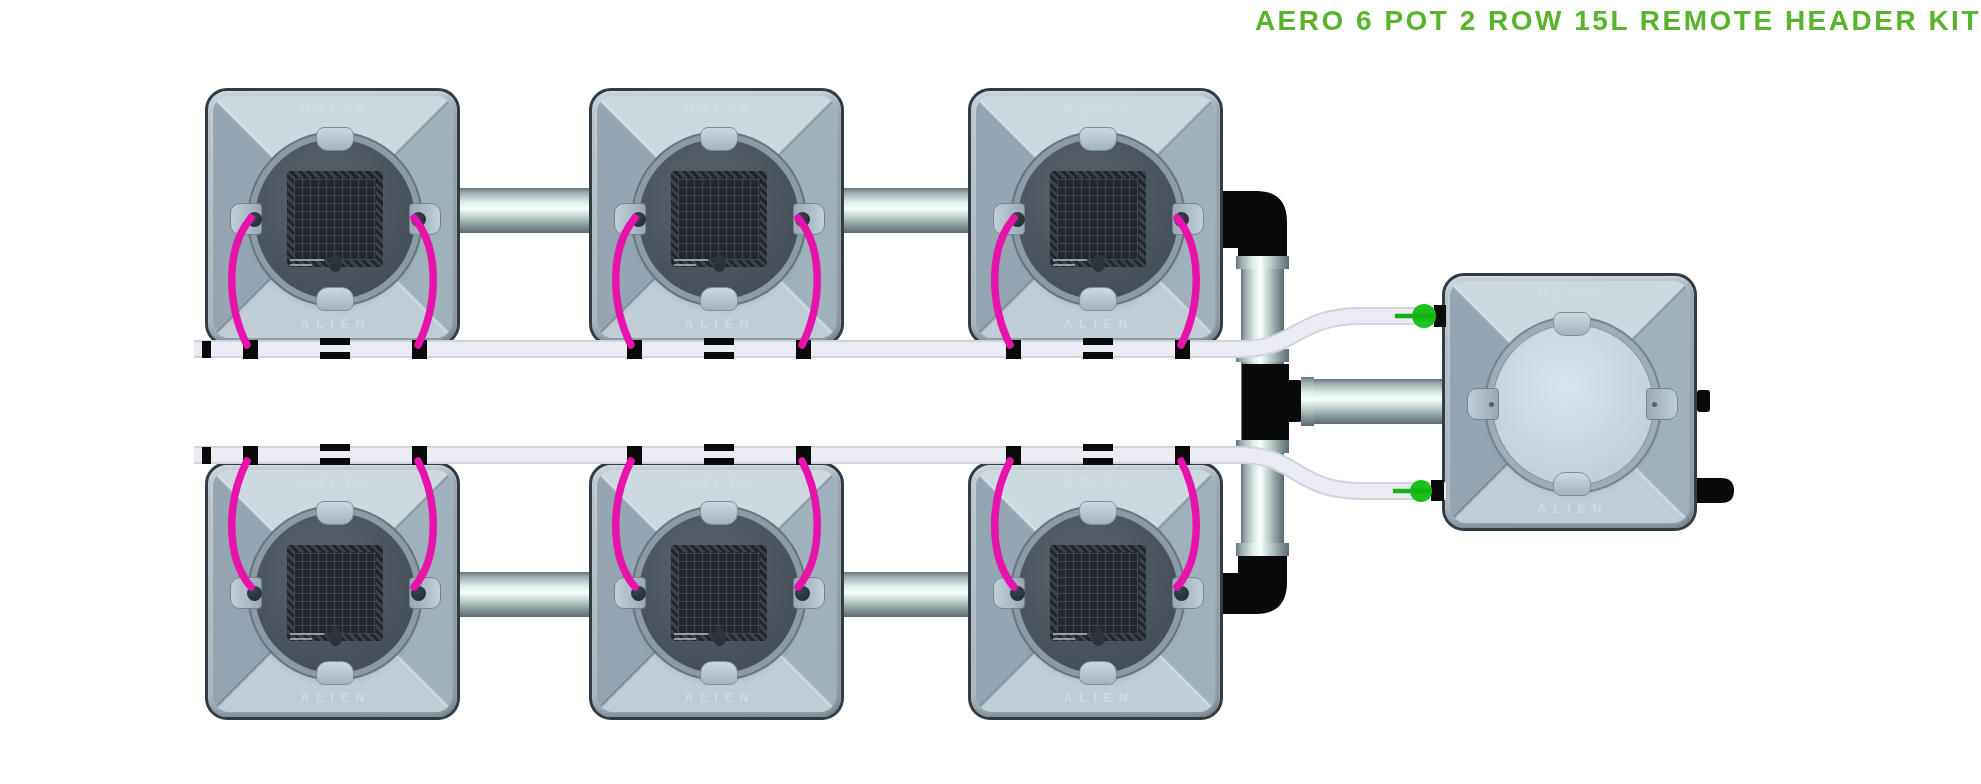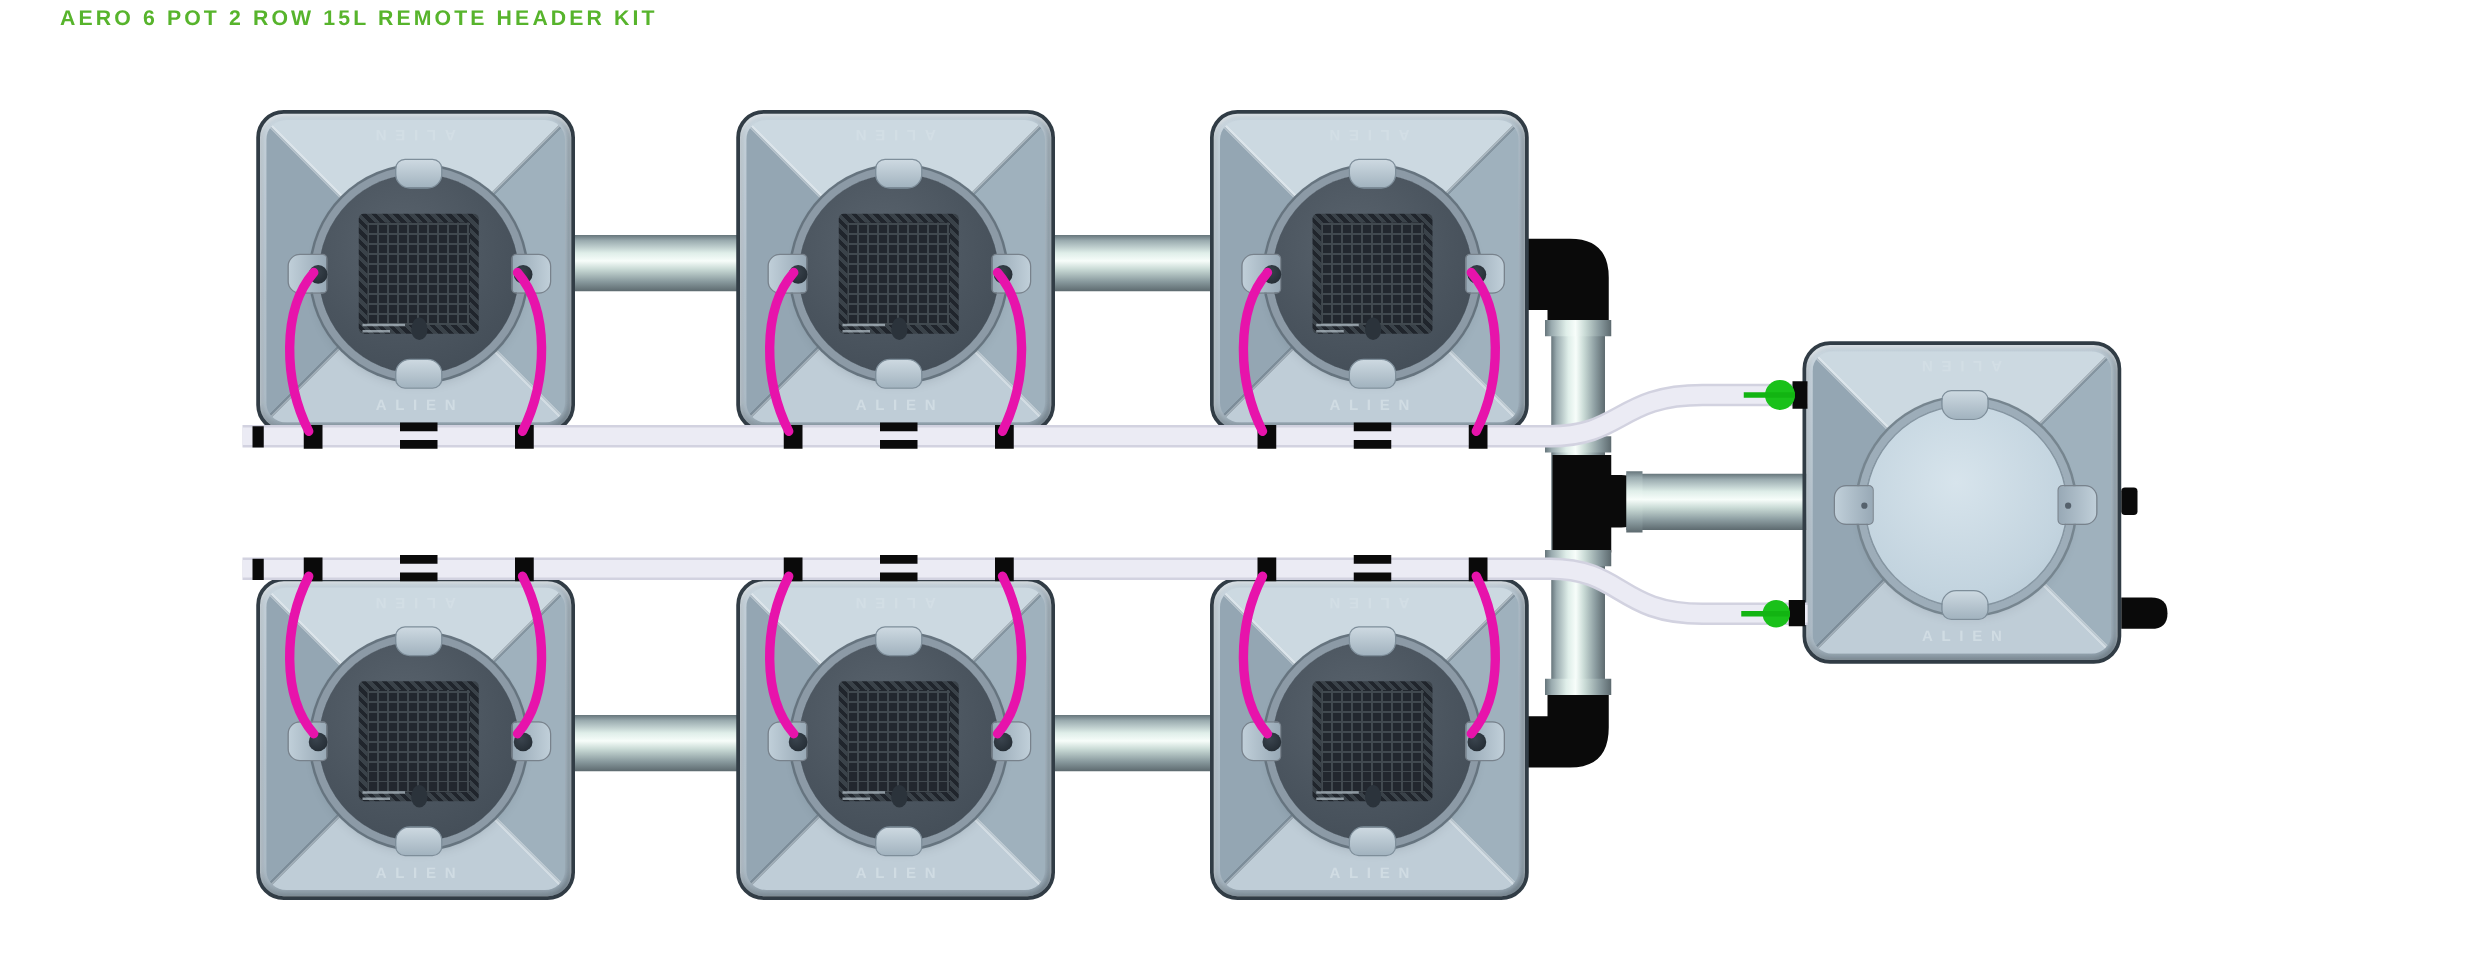--- a/index.html
+++ b/index.html
@@ -1,19 +1,19 @@
 <!DOCTYPE html>
 <html><head>
 <meta charset="utf-8">
 <style>
   html,body{margin:0;padding:0;background:#ffffff;}
   #stage{position:relative;width:1981px;height:784px;background:#ffffff;overflow:hidden;
          font-family:"Liberation Sans",sans-serif;}
-  #kit-title{position:absolute;left:0;right:0;top:5px;text-align:left;
-         font-size:17px;font-weight:700;letter-spacing:2.5px;color:#57b42c;padding-left:48px;}
+  #kit-title{position:absolute;left:0;right:0;top:5px;text-align:right;
+         font-size:28px;font-weight:700;letter-spacing:2.5px;color:#57b42c;padding-left:48px;}
   svg.layer{position:absolute;left:0;top:0;}
 
   
   .vessel{position:absolute;width:255px;height:258px;box-sizing:border-box;
     border:3px solid #313c45;border-radius:22px;
     background:linear-gradient(165deg,#c9d6df 0%,#b4c3ce 45%,#a6b6c2 100%);
     box-shadow:inset 0 2px 3px rgba(255,255,255,.5),inset 0 -4px 8px rgba(30,42,52,.35),
                inset 3px 0 6px rgba(255,255,255,.25),inset -3px 0 6px rgba(30,42,52,.25);}
   .vessel::before{content:"";position:absolute;inset:5px;border-radius:16px;
     background:

